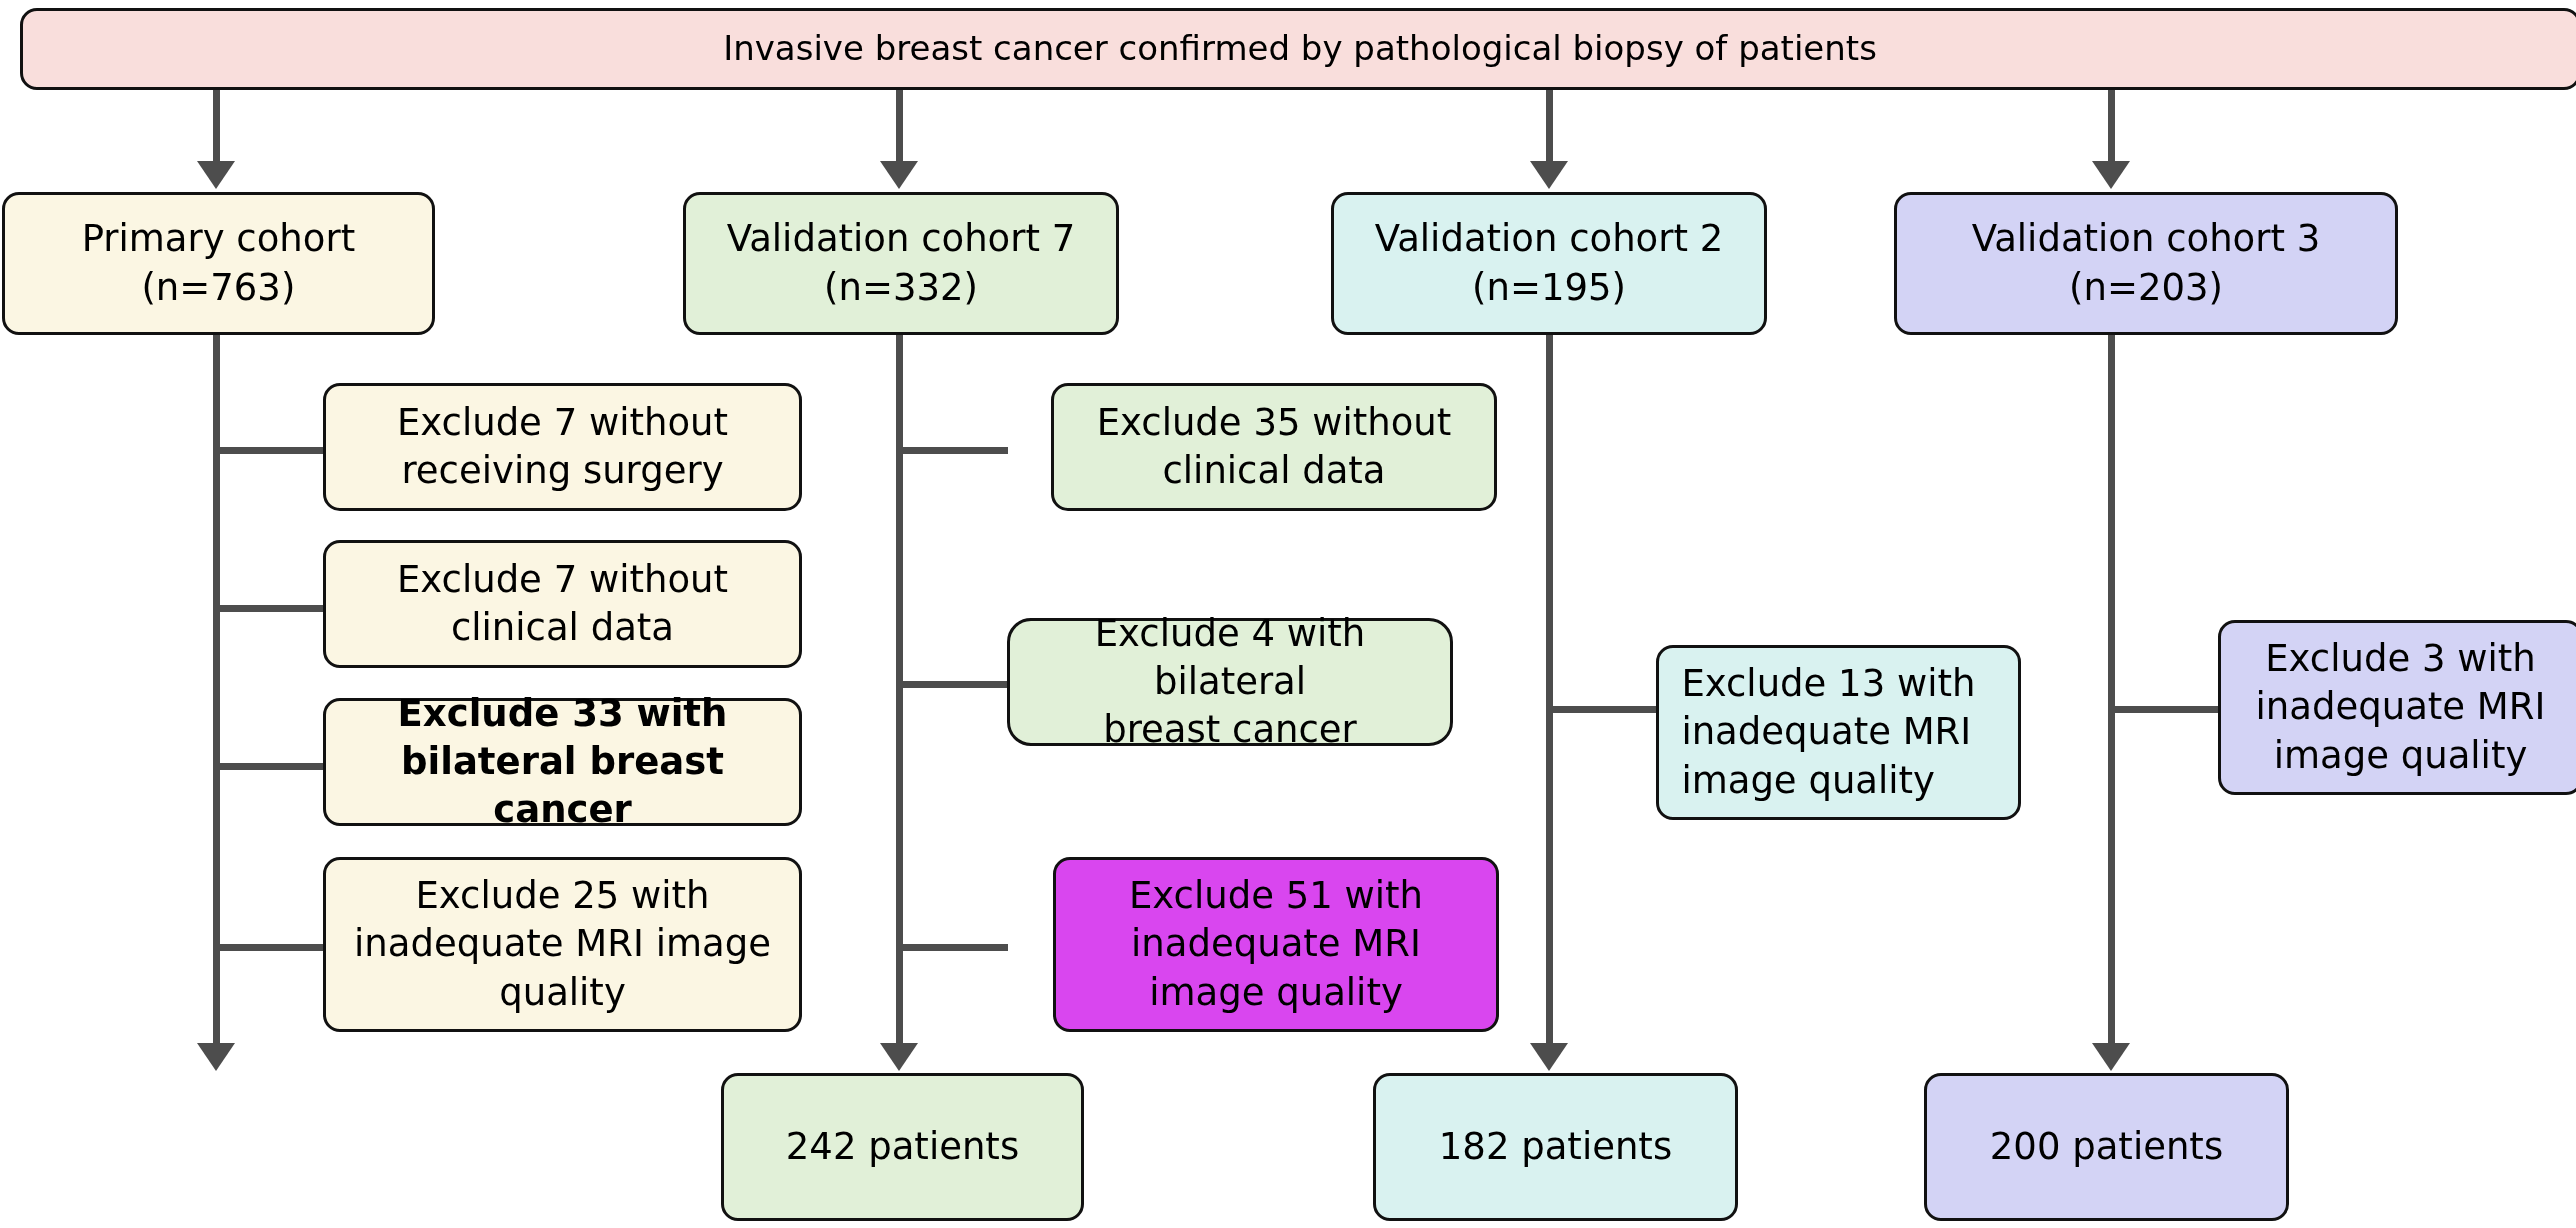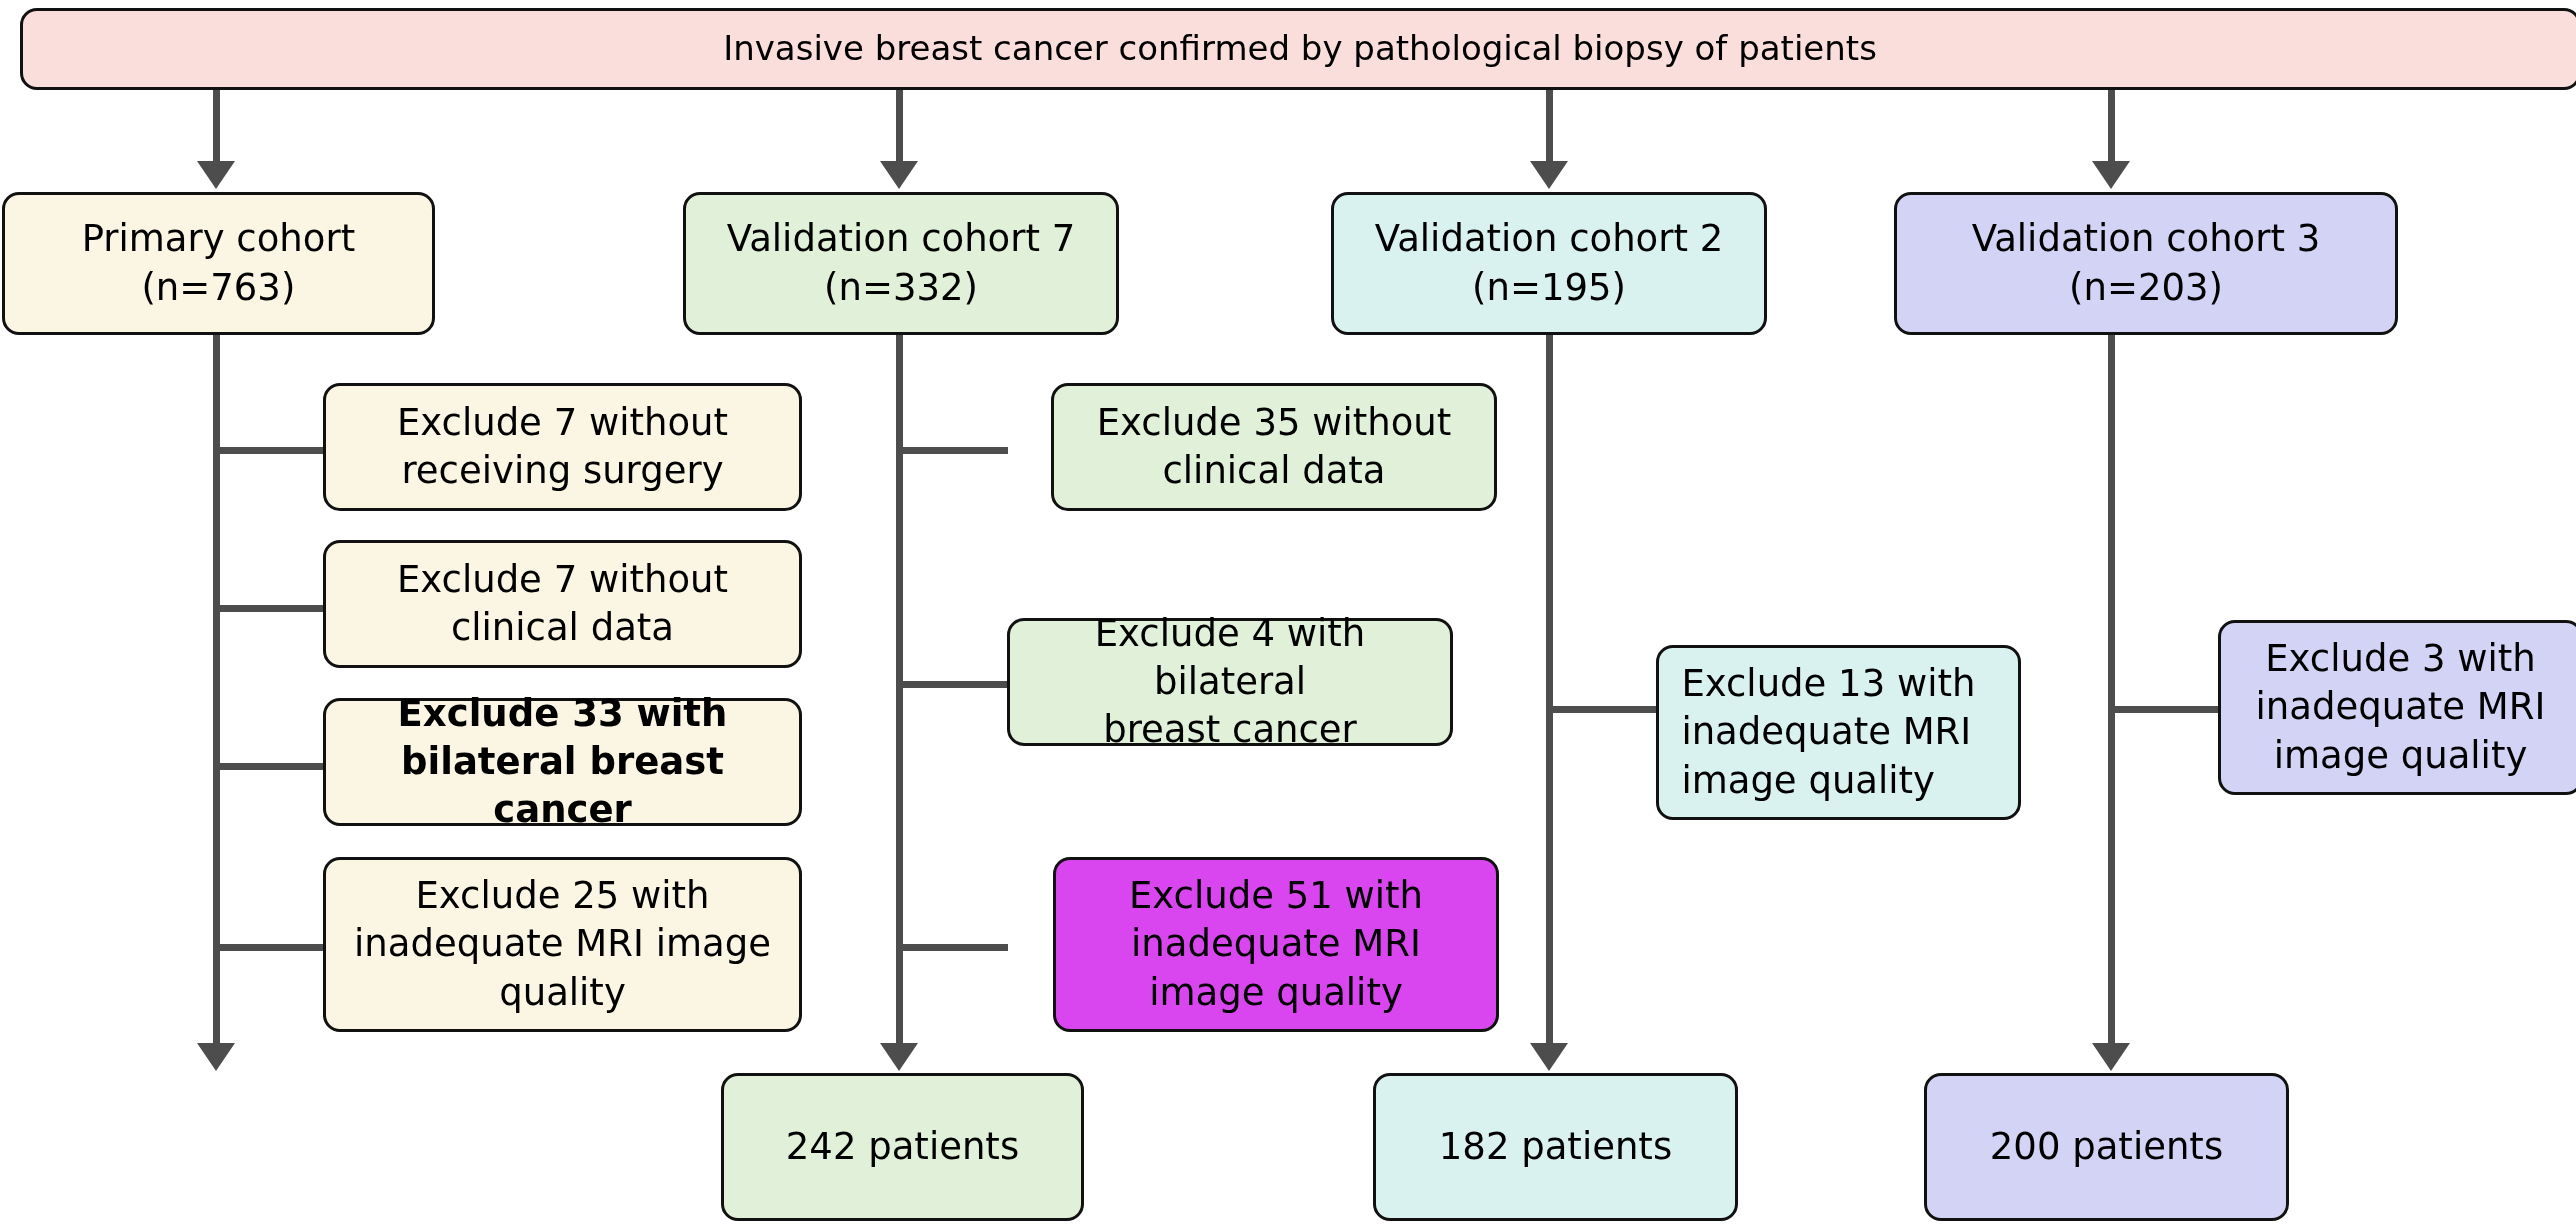--- a/index.html
+++ b/index.html
@@ -83,21 +83,21 @@
 (n=332)</div>
 
   <div class="vline" style="left:896px; top:335px; height:720px;"></div>
   <div class="arrow" style="left:880px; top:1043px;"></div>
 
   <div class="hline" style="left:896px; top:447px; width:112px;"></div>
   <div class="node" style="left:1007px; top:383px; width:446px; height:128px; background:#e1f0d8;margin-left:44px;">Exclude 35 without
 clinical data</div>
 
   <div class="hline" style="left:896px; top:681px; width:112px;"></div>
-  <div class="node" style="left:1007px; top:618px; width:446px; height:128px; background:#e1f0d8;">Exclude 4 with bilateral
+  <div class="node" style="left:1007px; top:618px; width:446px; height:128px; background:#e1f0d8;border-radius:24px;">Exclude 4 with bilateral
 breast cancer</div>
 
   <div class="hline" style="left:896px; top:944px; width:112px;"></div>
   <div class="node" style="left:1053px; top:857px; width:446px; height:175px; background:#d946ef;">Exclude 51 with
 inadequate MRI
 image quality</div>
 
   <div class="node" style="left:721px; top:1073px; width:363px; height:148px; background:#e1f0d8;">242 patients</div>
 
   <div class="node" style="left:1331px; top:192px; width:436px; height:143px; background:#d9f2f0;">Validation cohort 2

